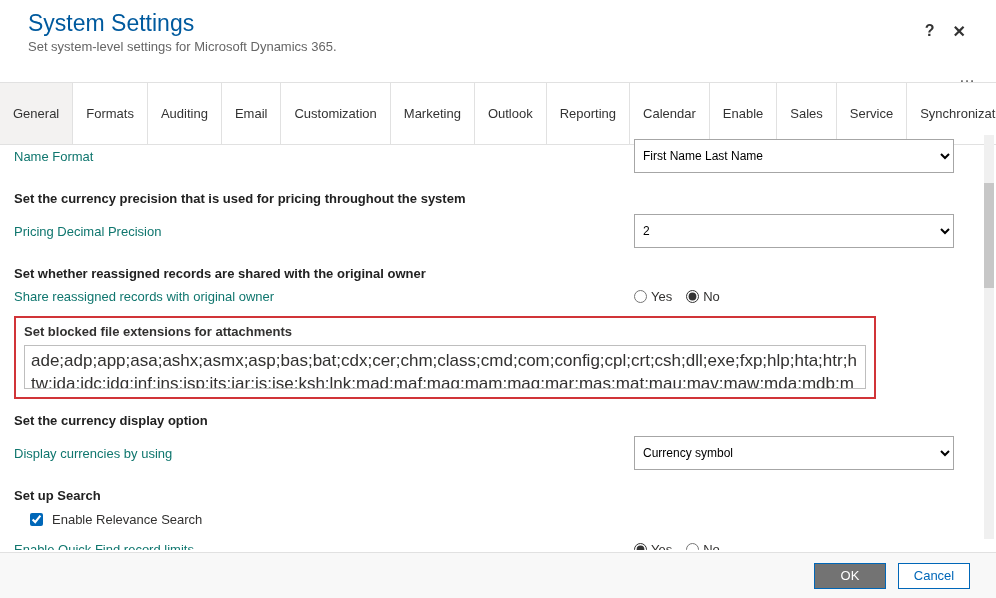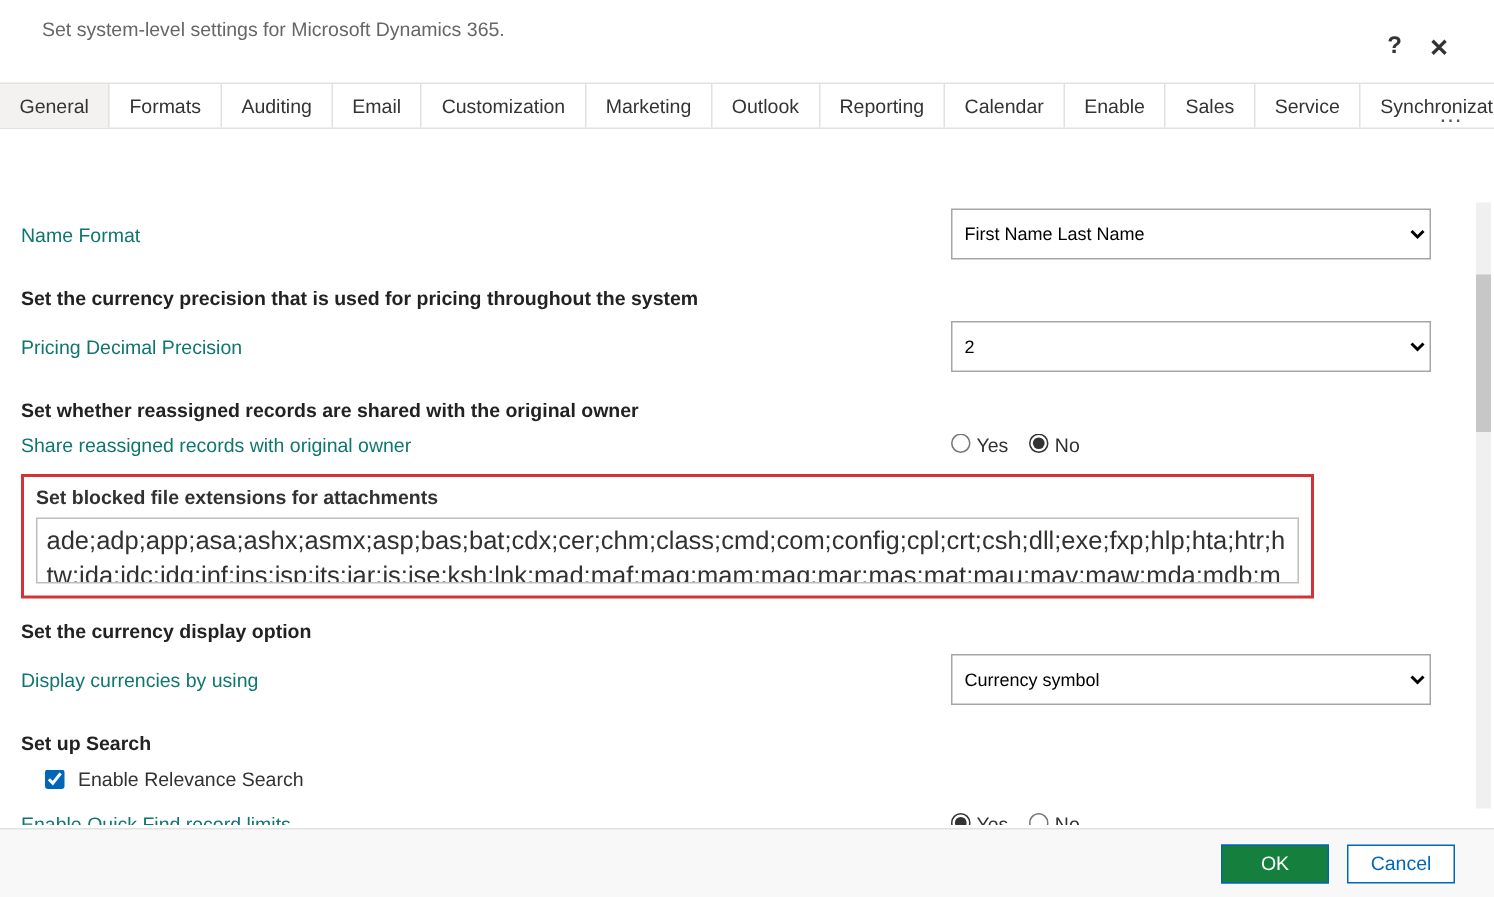--- a/index.html
+++ b/index.html
@@ -44,21 +44,21 @@
     letter-spacing: 1px;
   }
   .tabs {
     display: flex;
     border-top: 1px solid #e1e1e1;
     border-bottom: 1px solid #e1e1e1;
     margin-top: 28px;
     font-size: 13px;
   }
   .tab {
-    padding: 7px 13px;
+    padding: 23px 13px;
     border-right: 1px solid #e1e1e1;
     color: #333;
     cursor: pointer;
     white-space: nowrap;
   }
   .tab.active {
     background: #f3f2f1;
   }
   .content-wrap {
     position: absolute;
@@ -102,21 +102,21 @@
   select.wide {
     width: 100%;
     max-width: 320px;
     height: 34px;
     border: 1px solid #a6a6a6;
     background: #fff;
     font-size: 12px;
     padding: 0 4px;
   }
   .radio-group { display: flex; gap: 14px; align-items: center; }
-  .radio-group label { display: flex; align-items: flex-start; gap: 4px; font-size: 13px; }
+  .radio-group label { display: flex; align-items: center; gap: 4px; font-size: 13px; }
   input[type=radio] { margin: 0; accent-color: #333; }
   .highlight-box {
     border: 2px solid #d13438;
     padding: 6px 8px 8px 8px;
     margin-top: 8px;
     width: 862px;
   }
   .highlight-box .section-title {
     font-weight: 600;
     margin-bottom: 6px;
@@ -160,28 +160,29 @@
   .btn {
     min-width: 72px;
     height: 26px;
     font-size: 13px;
     border: 1px solid #0067b8;
     background: #fff;
     color: #0067b8;
     cursor: pointer;
   }
   .btn.primary {
-    background: #15803d;
+    background: #737373;
     color: #fff;
   }
 </style>
 </head>
 <body>
 
 <div class="header">
+  <div class="title">System Settings</div>
   <div class="subtitle">Set system-level settings for Microsoft Dynamics 365.</div>
 </div>
 
 <div class="header-icons">
   <span>?</span>
   <span>✕</span>
 </div>
 <div class="overflow-dots">…</div>
 
 <div class="tabs">

